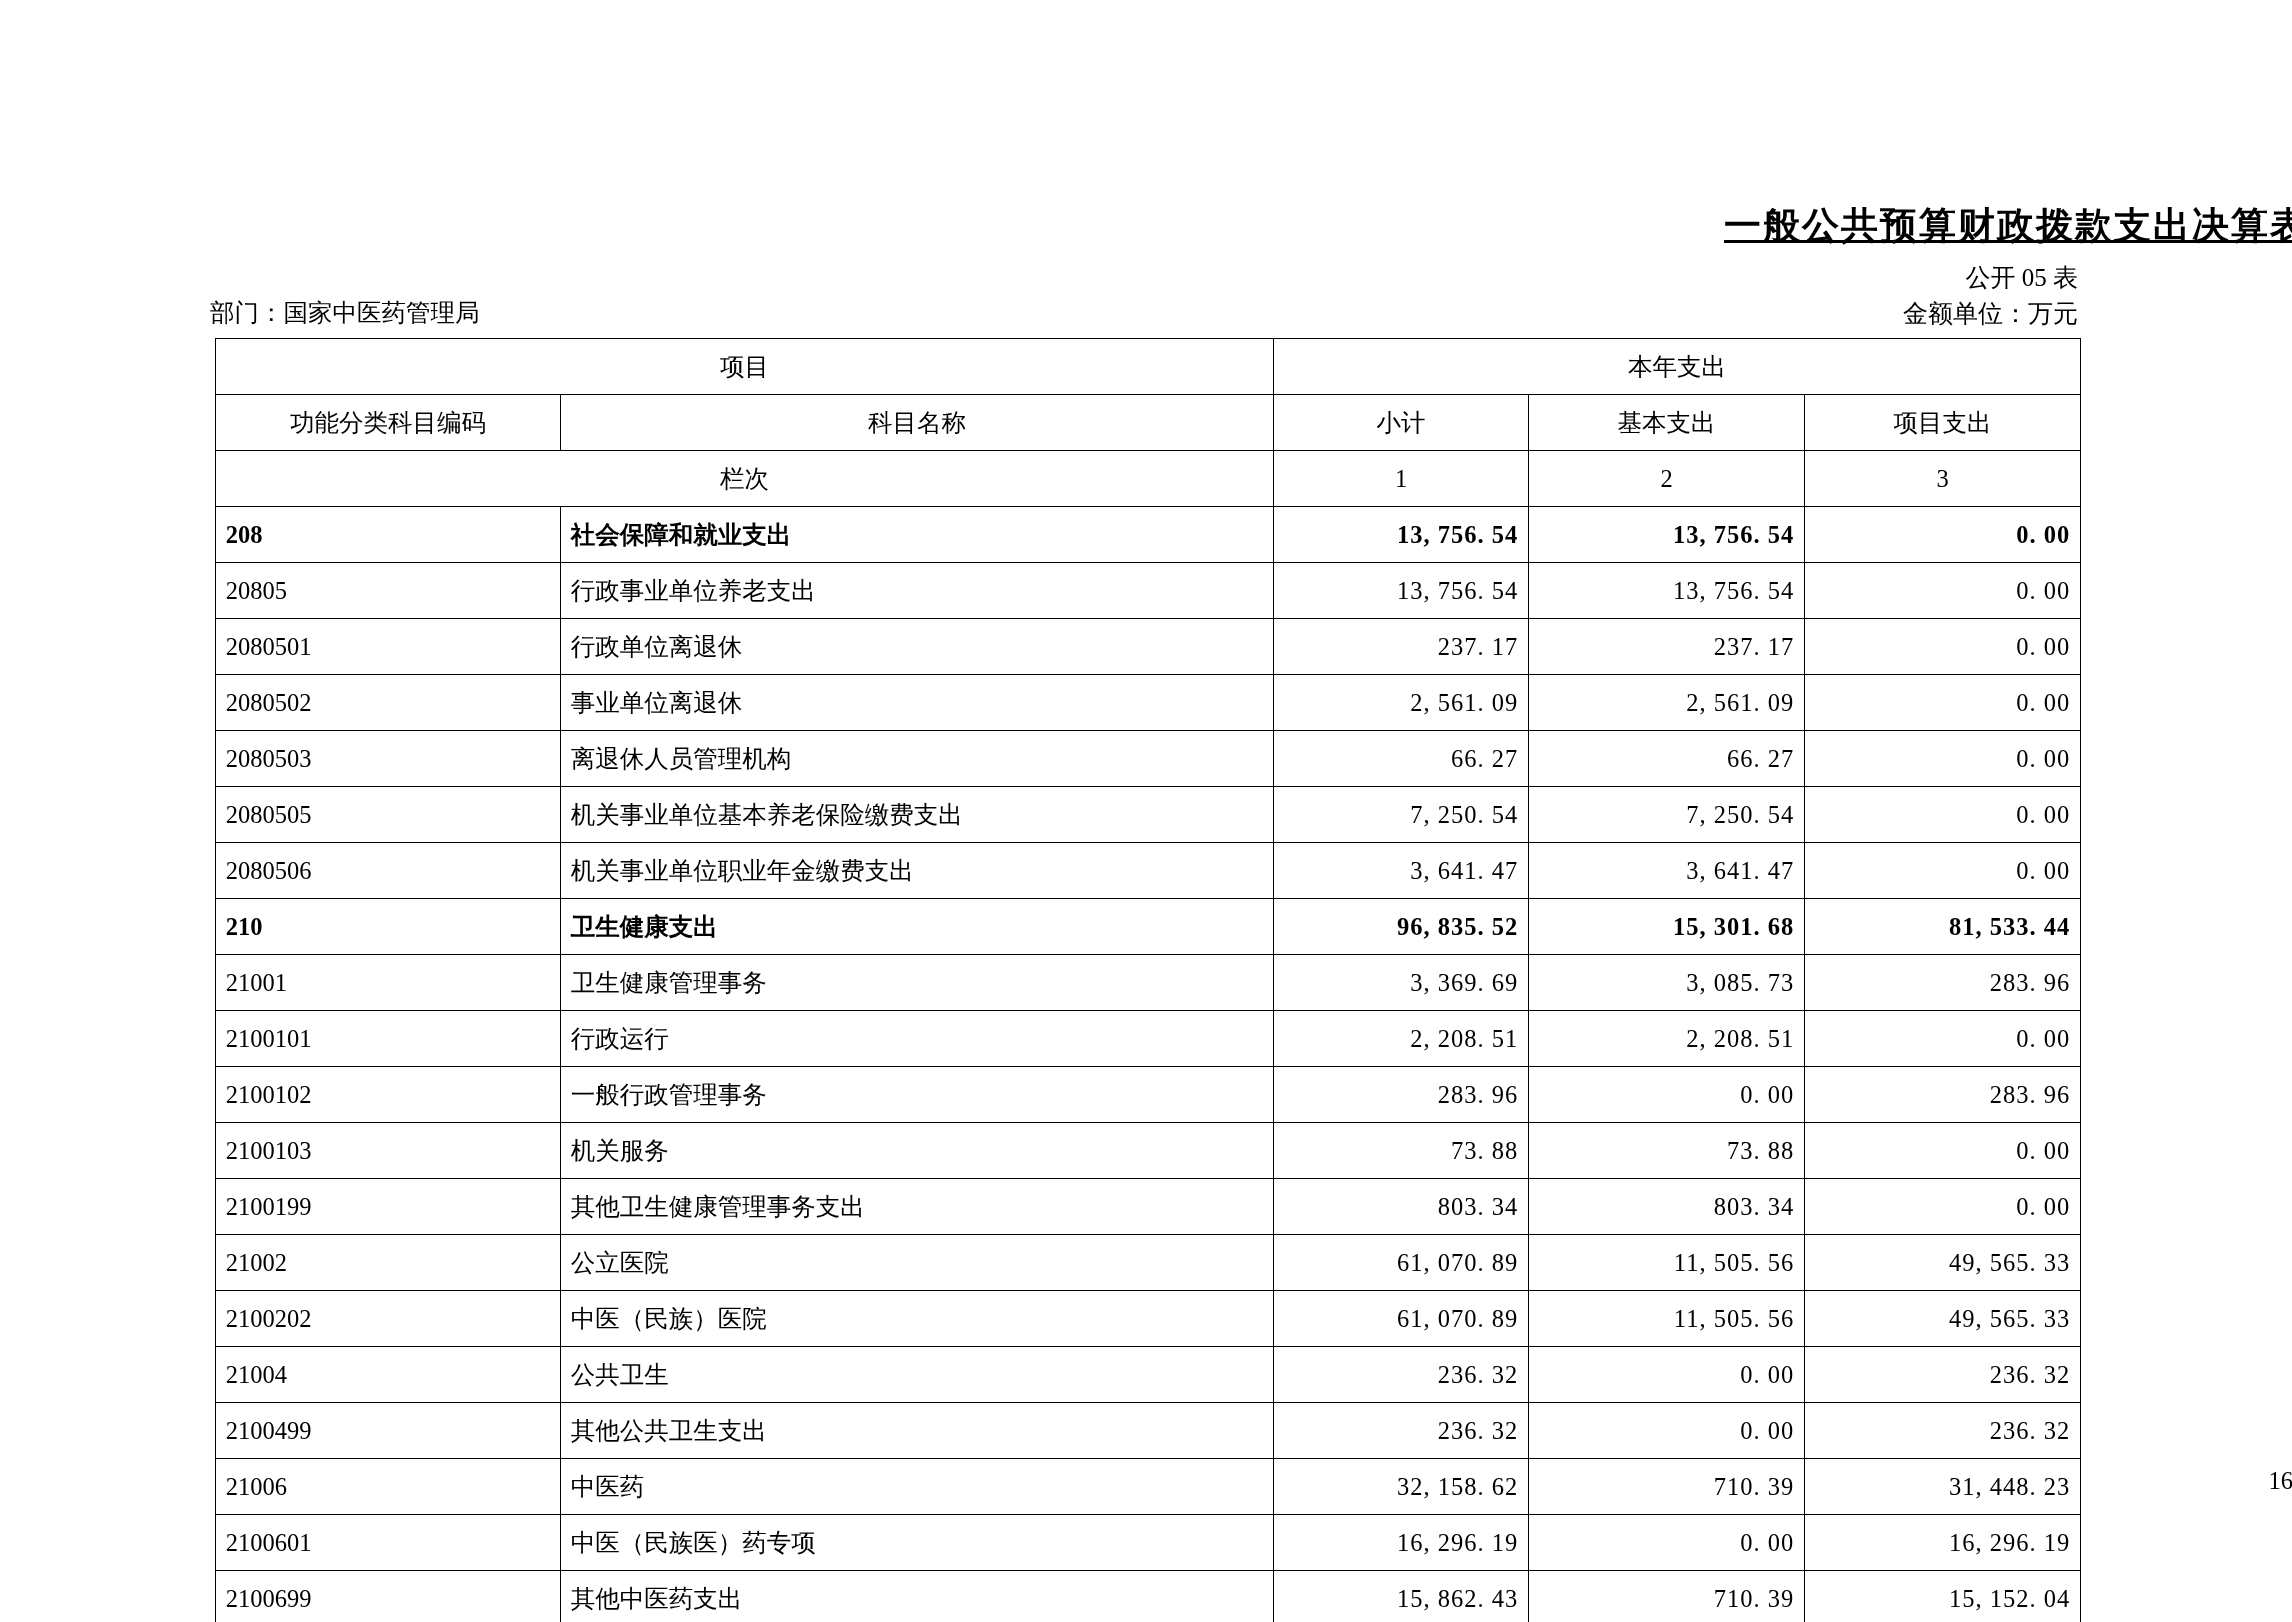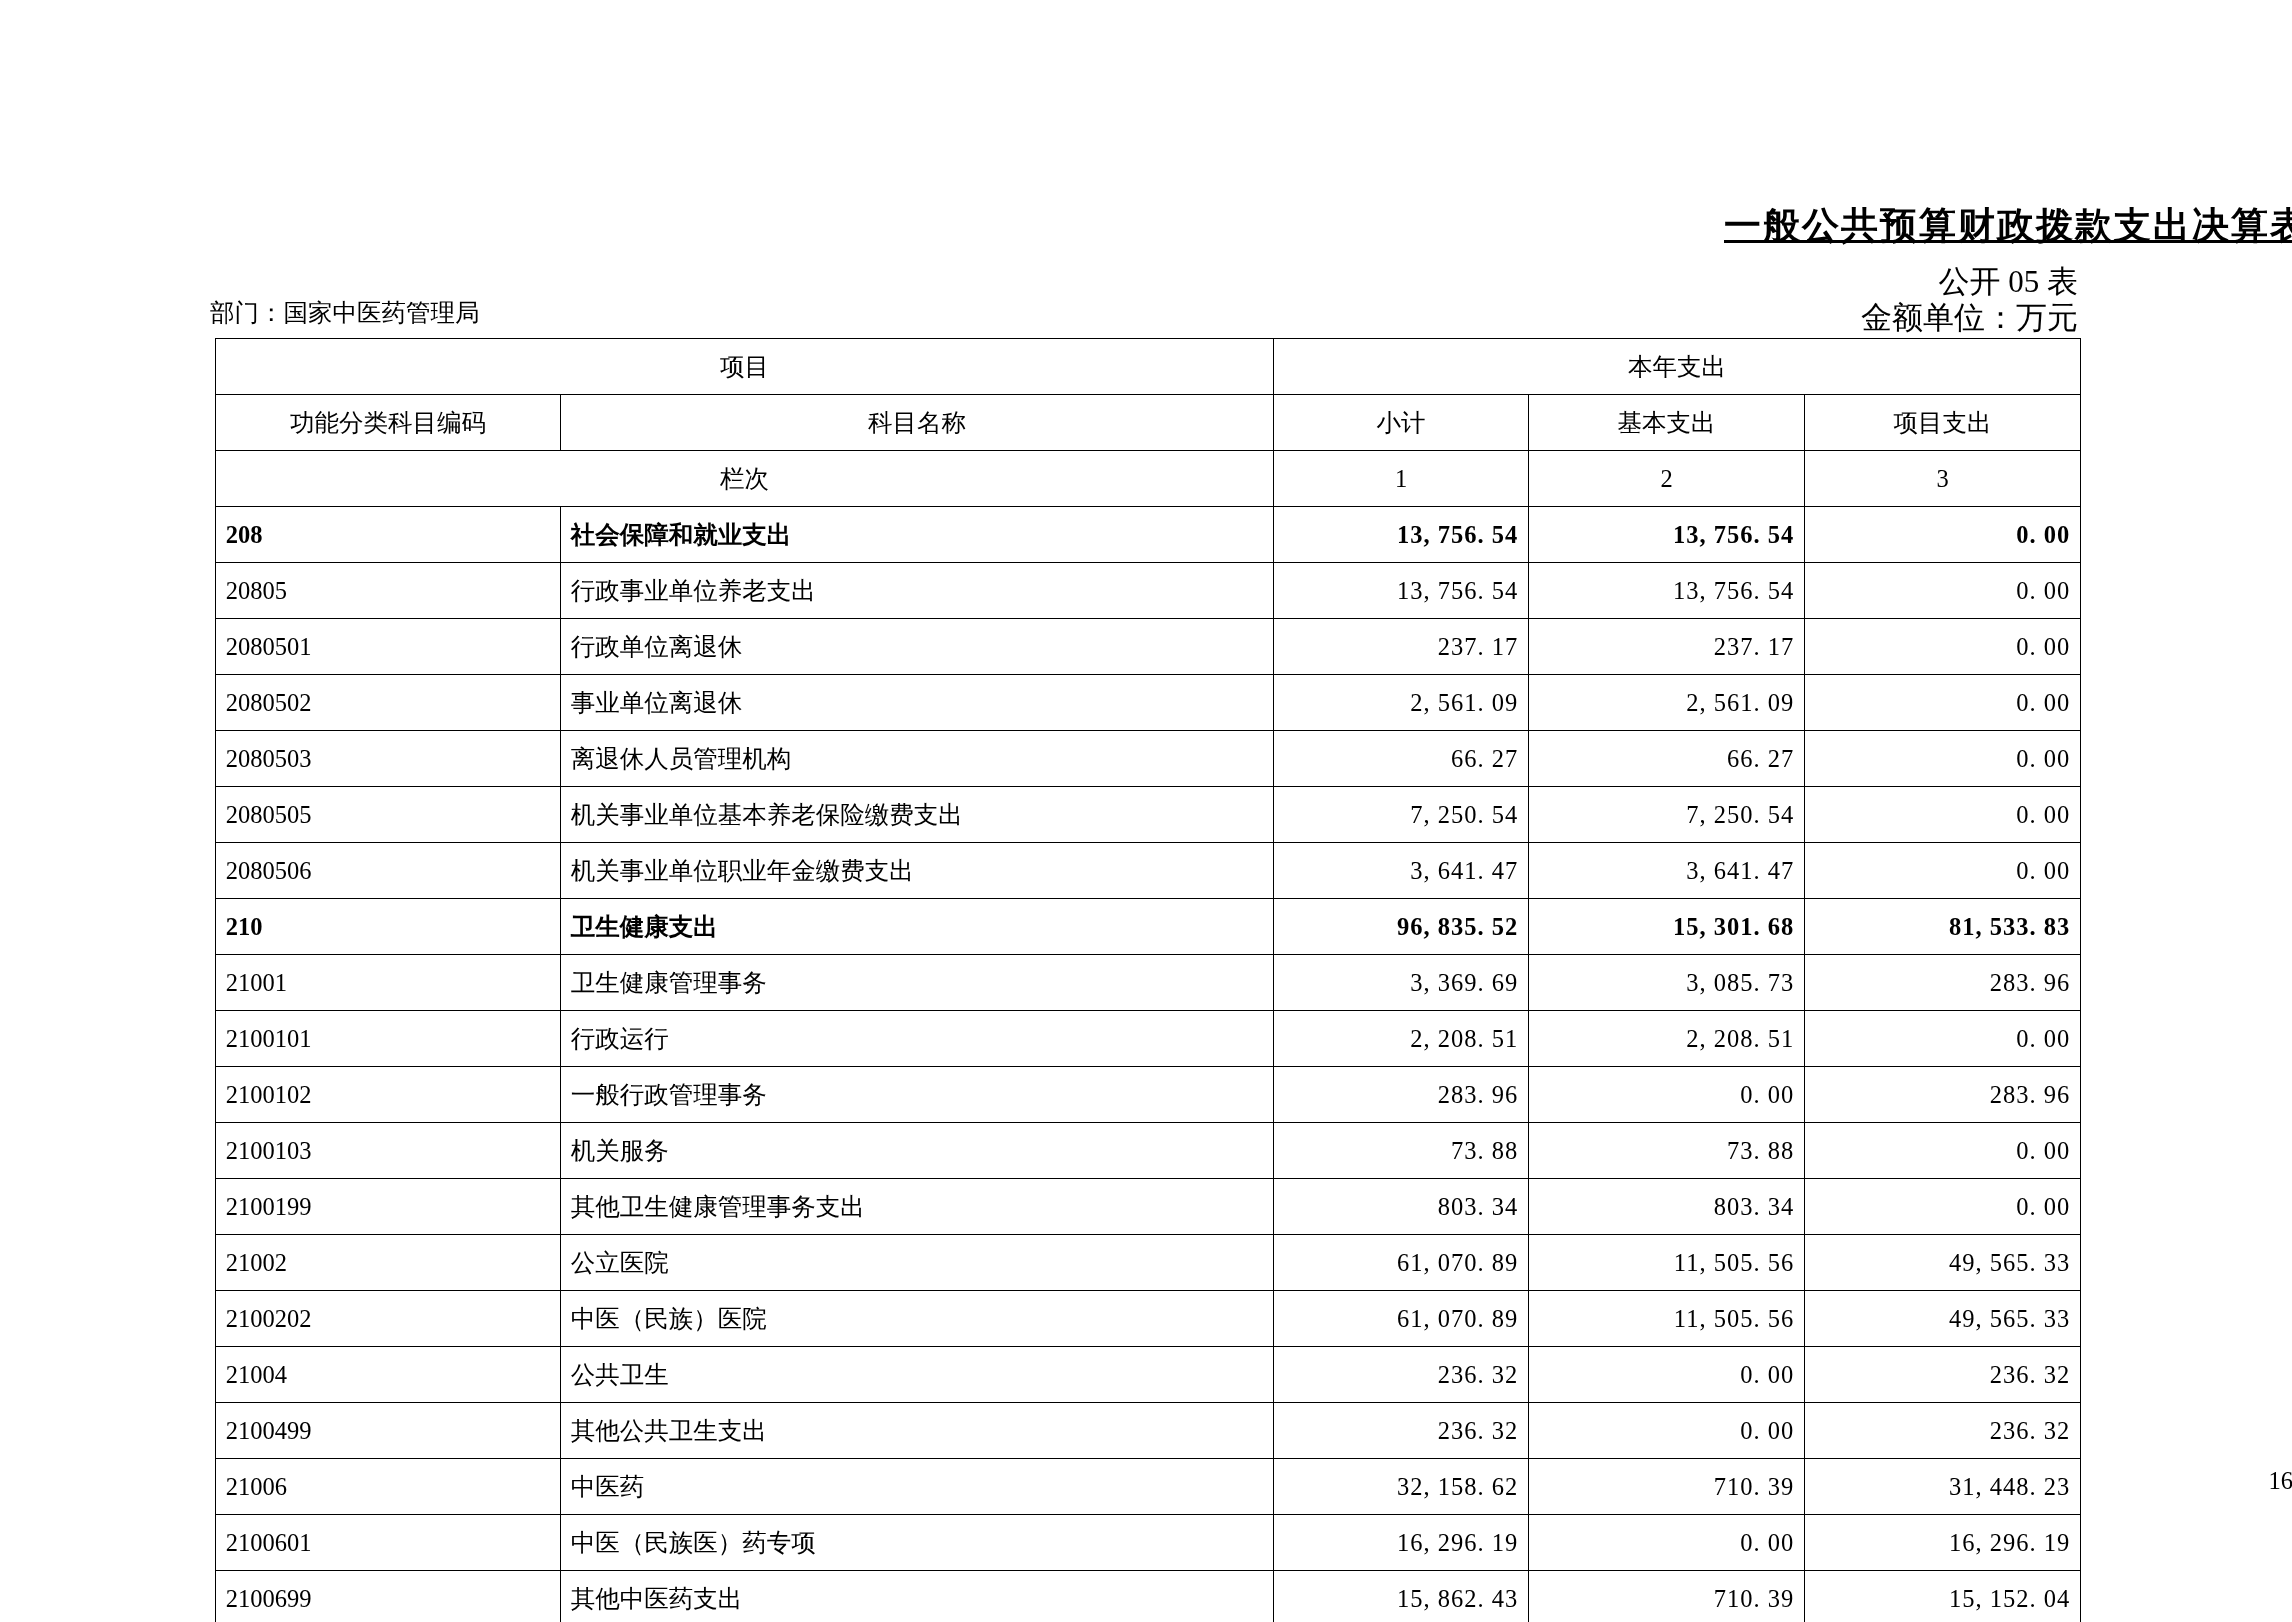--- a/index.html
+++ b/index.html
@@ -29,21 +29,21 @@
     text-align: right;
     font-size: 37px;
     font-weight: 700;
     letter-spacing: 2px;
     text-decoration: underline;
   }
   .meta-right {
     position: absolute;
     right: 215px;
     text-align: right;
-    font-size: 31px;
+    font-size: 25px;
     line-height: 1.45;
   }
   .meta-right.r1 { top: 260px; }
   .meta-right.r2 { top: 296px; }
   .meta-left {
     position: absolute;
     left: 210px;
     top: 296px;
     font-size: 24.5px;
   }
@@ -173,21 +173,21 @@
           <td class="left ind1">机关事业单位职业年金缴费支出</td>
           <td class="num">3, 641. 47</td>
           <td class="num">3, 641. 47</td>
           <td class="num">0. 00</td>
         </tr>
         <tr>
           <td class="left code-cell bold">210</td>
           <td class="left ind0 bold">卫生健康支出</td>
           <td class="num bold">96, 835. 52</td>
           <td class="num bold">15, 301. 68</td>
-          <td class="num bold">81, 533. 83</td>
+          <td class="num bold">81, 533. 44</td>
         </tr>
         <tr>
           <td class="left code-cell">21001</td>
           <td class="left ind0">卫生健康管理事务</td>
           <td class="num">3, 369. 69</td>
           <td class="num">3, 085. 73</td>
           <td class="num">283. 96</td>
         </tr>
         <tr>
           <td class="left code-cell">2100101</td>

